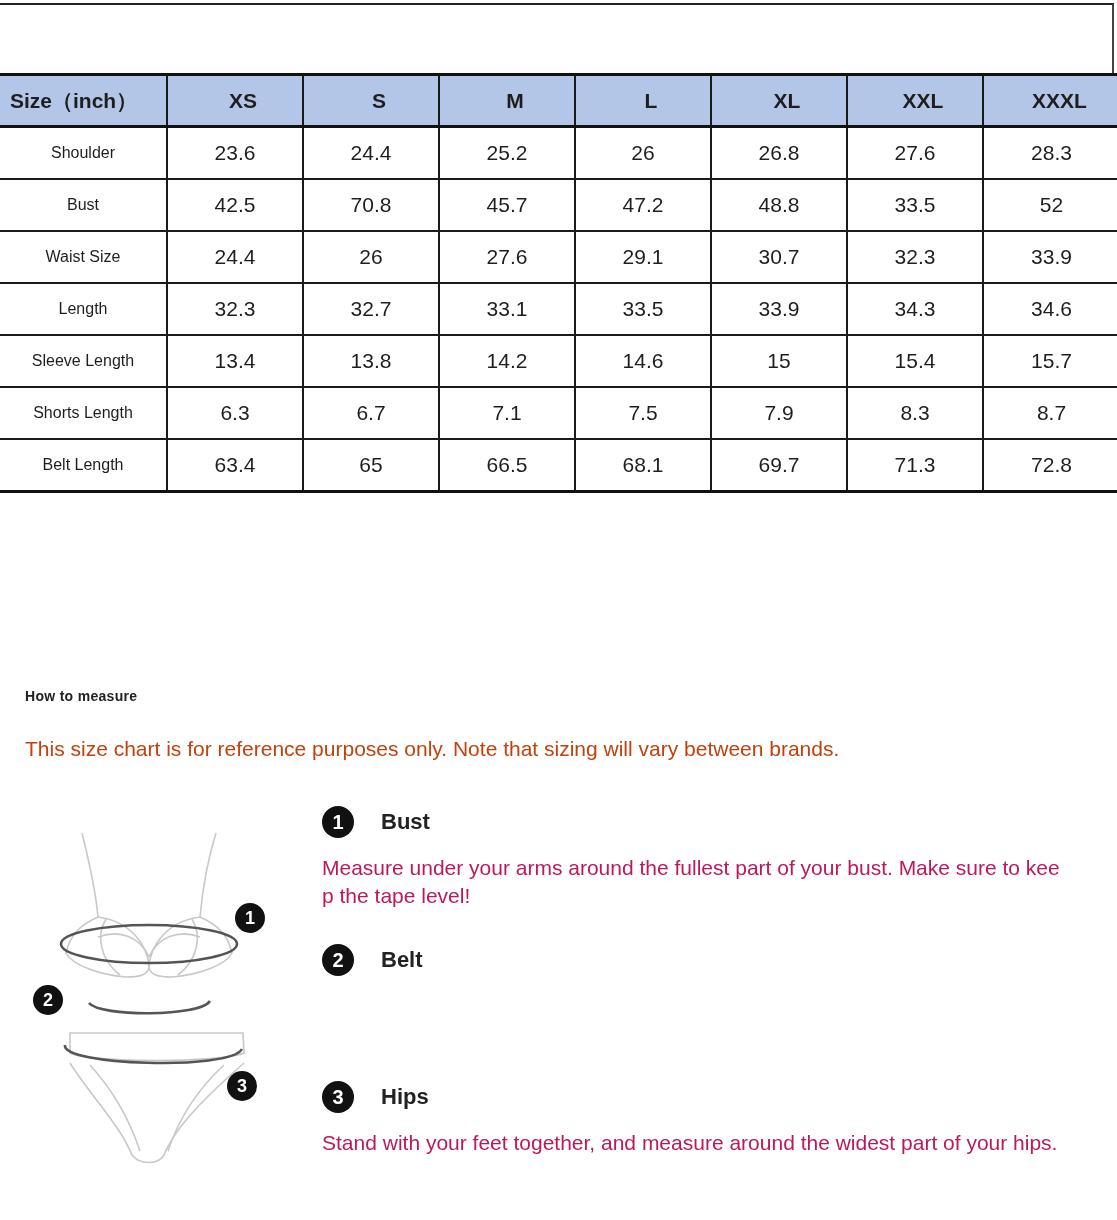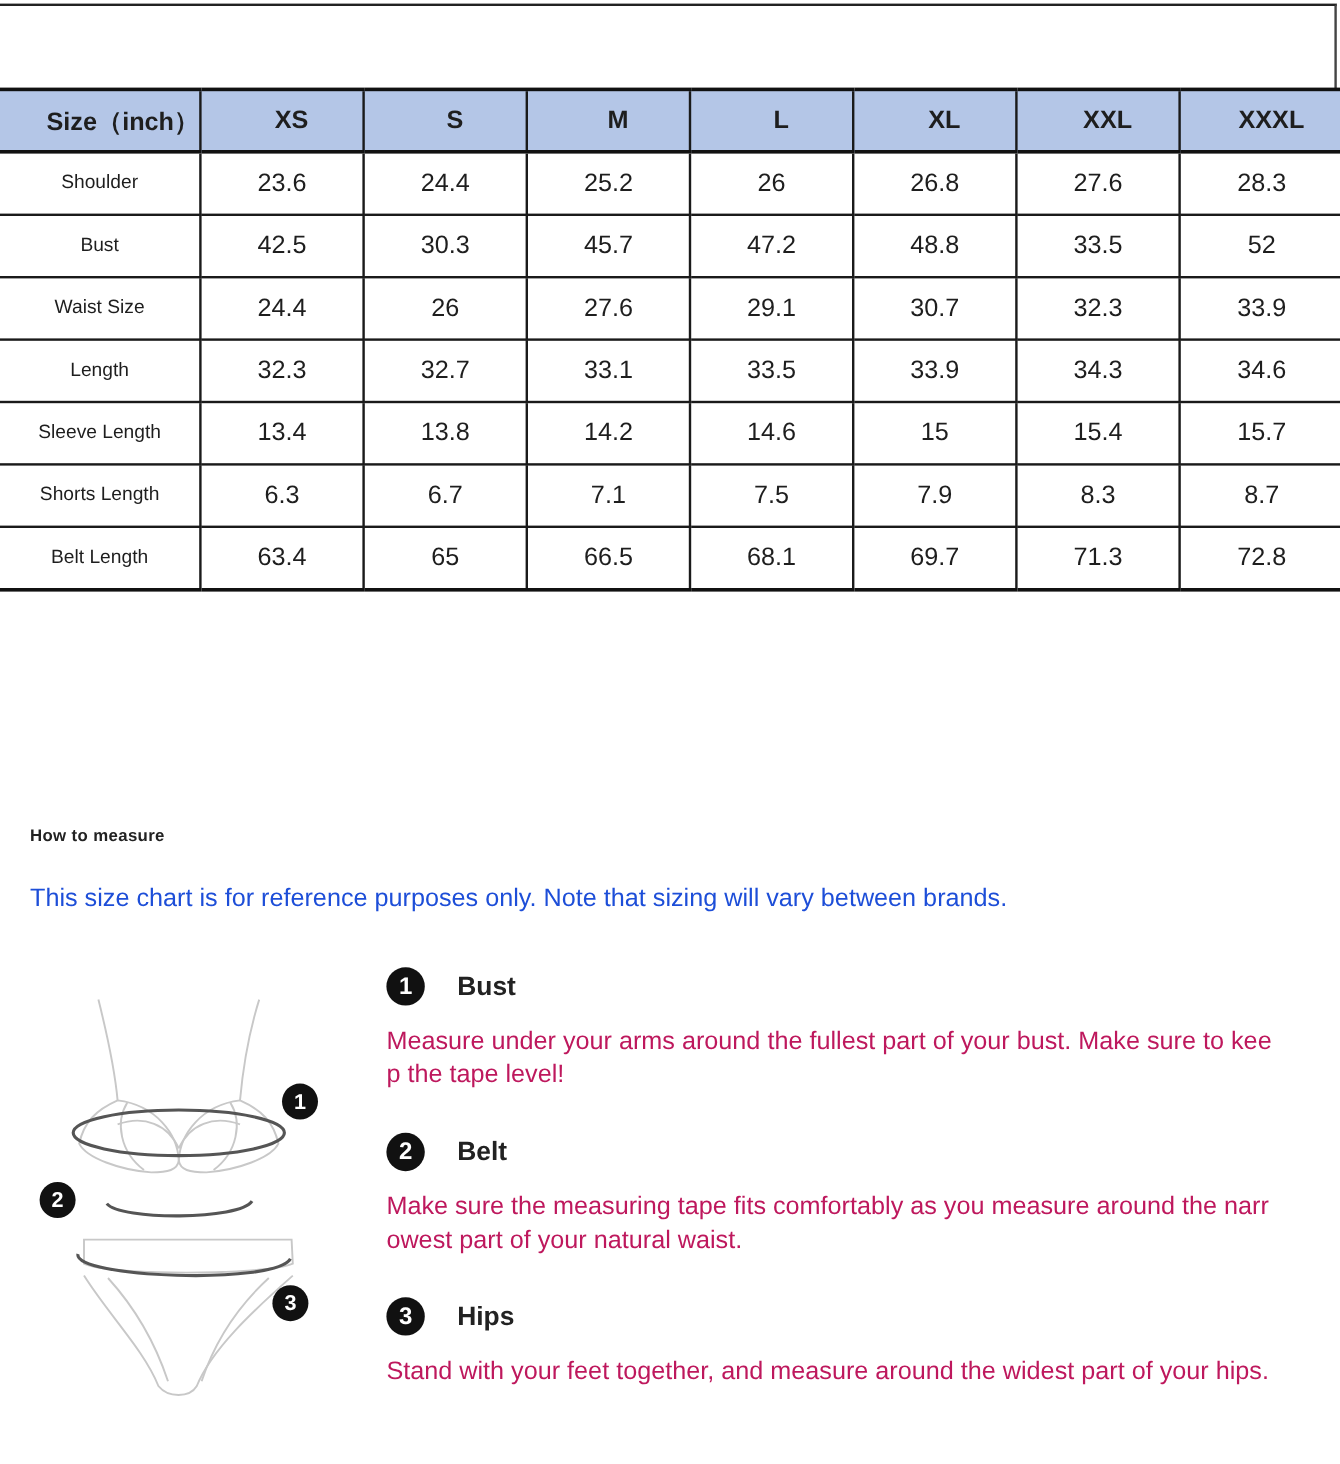--- a/index.html
+++ b/index.html
@@ -3,29 +3,29 @@
 <meta charset="utf-8">
 <style>
   html, body { margin: 0; padding: 0; background: #ffffff; }
   body { width: 1117px; height: 1220px; position: relative; overflow: hidden; font-family: "Liberation Sans", sans-serif; color: #222; }
   .top-frame { position: absolute; left: 0; top: 3px; width: 1114px; height: 72px; border-top: 2px solid #222; border-right: 2px solid #444; box-sizing: border-box; }
   table.size-table { position: absolute; left: 0; top: 73px; border-collapse: collapse; table-layout: fixed; width: 1117px; }
   table.size-table col.c0 { width: 167px; }
   table.size-table col.cn { width: 136px; }
   table.size-table th, table.size-table td { border: 2px solid #1a1a1a; text-align: center; vertical-align: middle; padding: 0; font-size: 21px; color: #1e1e1e; }
   table.size-table th { background: #b4c6e7; height: 49px; font-weight: bold; font-size: 21px; border-top: 3px solid #111; border-bottom: 3px solid #111; padding-left: 16px; }
-  table.size-table th:first-child { border-left: none; text-align: right; padding-left: 10px; }
+  table.size-table th:first-child { border-left: none; text-align: left; padding-left: 10px; }
   table.size-table td { height: 50px; }
   table.size-table td:first-child { border-left: none; font-size: 16px; }
   table.size-table th:last-child, table.size-table td:last-child { border-right: none; }
   table.size-table tr:last-child td { border-bottom: 3px solid #111; }
 
   .howto { position: absolute; left: 25px; top: 688px; }
   .howto-title { font-size: 14px; font-weight: bold; color: #222; margin: 0; letter-spacing: 0.3px; }
-  .howto-note { position: absolute; left: 25px; top: 737px; font-size: 21px; color: #1d4ed8; white-space: nowrap; }
+  .howto-note { position: absolute; left: 25px; top: 737px; font-size: 21px; color: #c2410c; white-space: nowrap; }
 
   .figure { position: absolute; left: 30px; top: 825px; width: 250px; height: 345px; }
 
   .step { position: absolute; left: 322px; width: 740px; }
   .step-head { display: flex; align-items: center; height: 32px; }
   .step-num { width: 32px; height: 32px; border-radius: 50%; background: #111; color: #fff; font-weight: bold; font-size: 20px; display: flex; align-items: center; justify-content: center; }
   .step-label { margin-left: 27px; font-size: 22px; font-weight: bold; color: #222; }
   .step-desc { margin-top: 16px; font-size: 21px; line-height: 28px; color: #be185d; width: 740px; word-break: break-all; }
 </style>
 </head>
@@ -63,21 +63,21 @@
       <td>24.4</td>
       <td>25.2</td>
       <td>26</td>
       <td>26.8</td>
       <td>27.6</td>
       <td>28.3</td>
     </tr>
     <tr>
       <td>Bust</td>
       <td>42.5</td>
-      <td>30.3</td>
+      <td>70.8</td>
       <td>45.7</td>
       <td>47.2</td>
       <td>48.8</td>
       <td>33.5</td>
       <td>52</td>
     </tr>
     <tr>
       <td>Waist Size</td>
       <td>24.4</td>
       <td>26</td>
@@ -173,21 +173,20 @@
     <div class="step-label">Bust</div>
   </div>
   <div class="step-desc">Measure under your arms around the fullest part of your bust. Make sure to keep the tape level!</div>
 </div>
 
 <div class="step" style="top:944px;">
   <div class="step-head">
     <div class="step-num">2</div>
     <div class="step-label">Belt</div>
   </div>
-  <div class="step-desc">Make sure the measuring tape fits comfortably as you measure around the narrowest part of your natural waist.</div>
 </div>
 
 <div class="step" style="top:1081px;">
   <div class="step-head">
     <div class="step-num">3</div>
     <div class="step-label">Hips</div>
   </div>
   <div class="step-desc">Stand with your feet together, and measure around the widest part of your hips.</div>
 </div>
 

